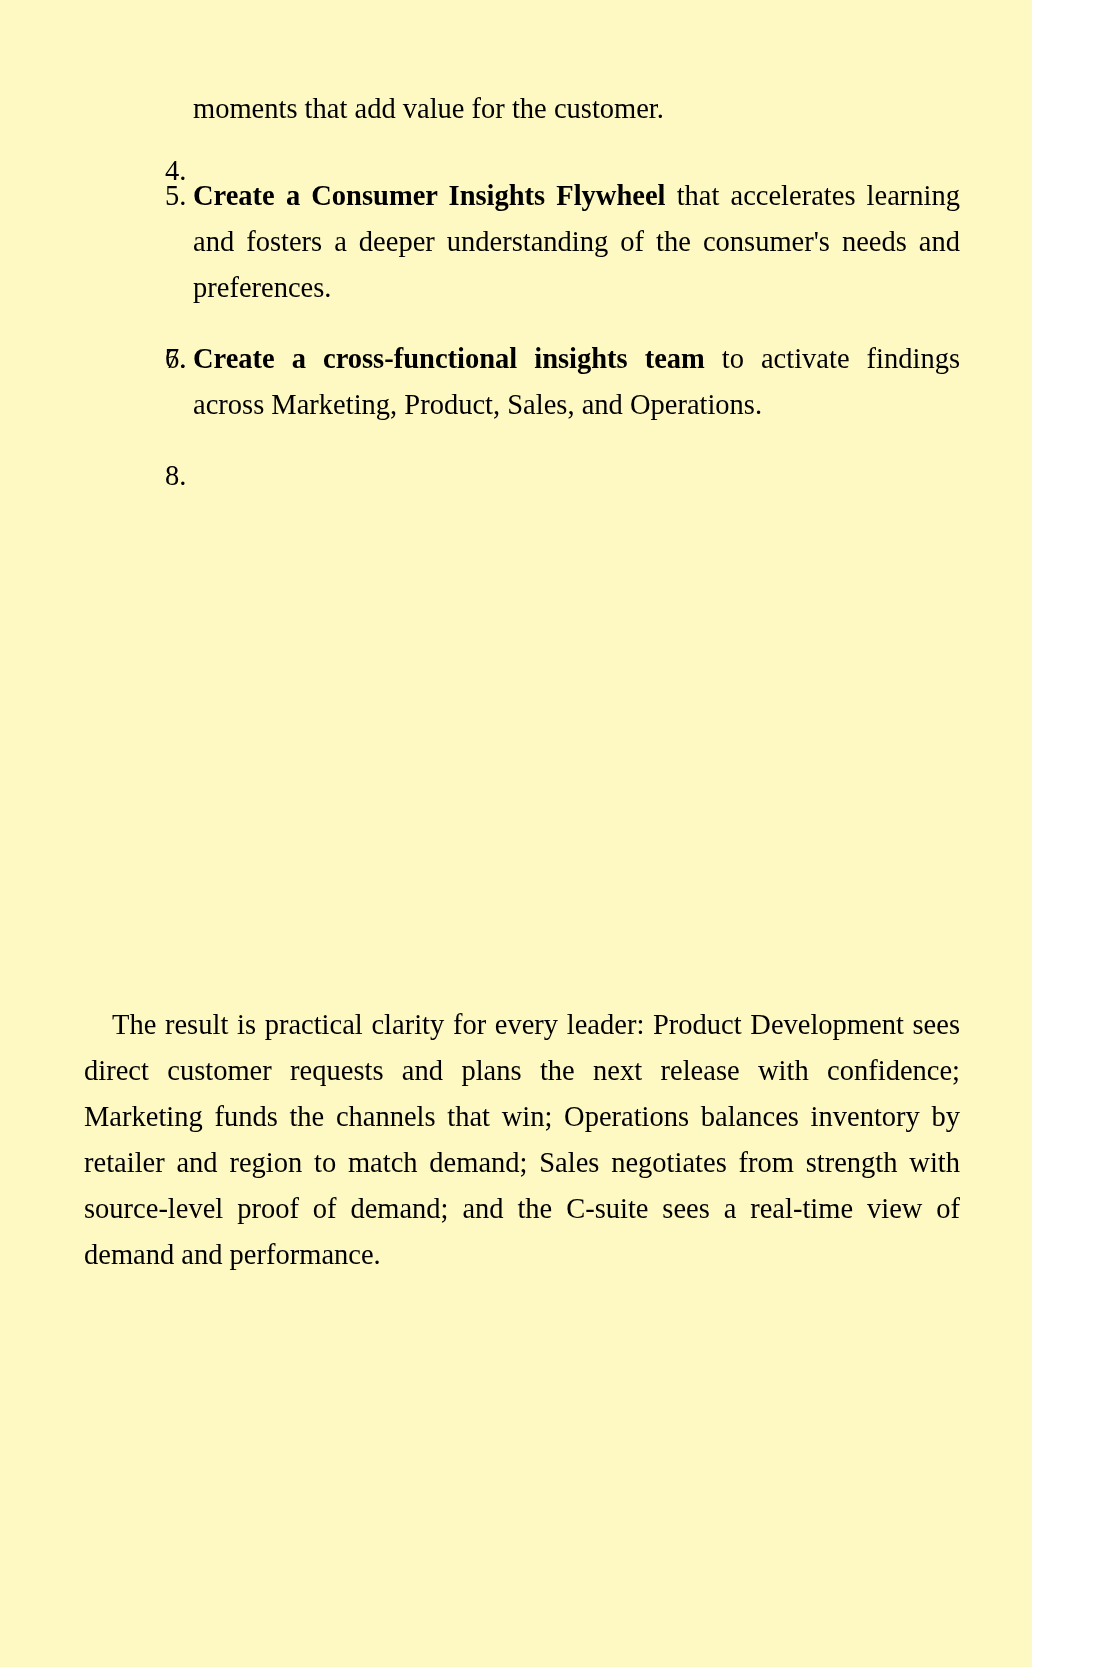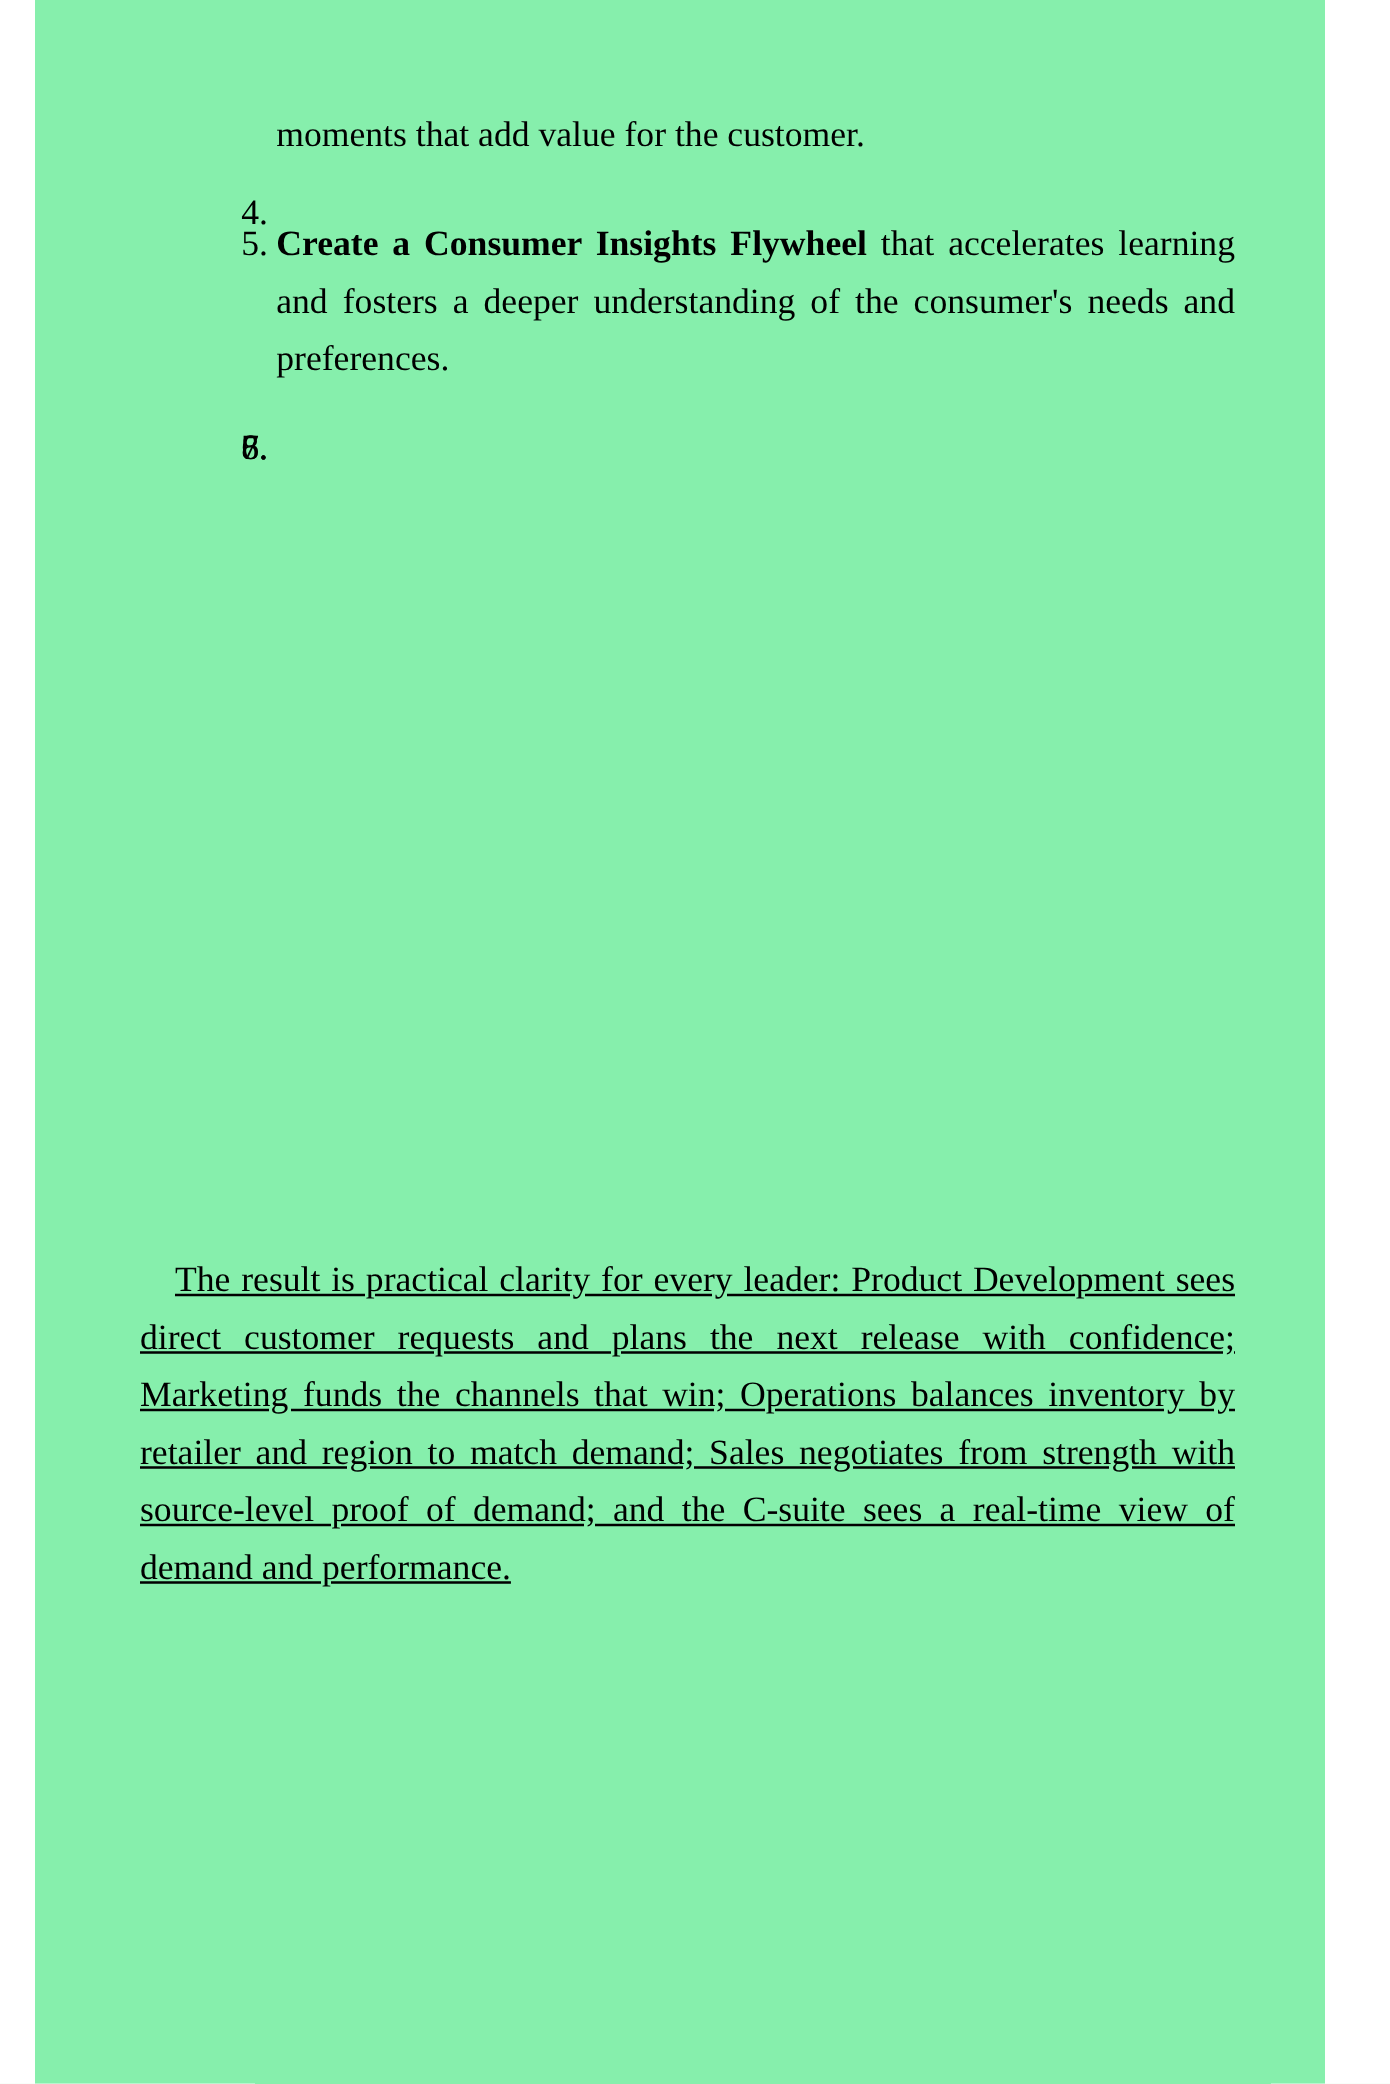--- a/index.html
+++ b/index.html
@@ -12,23 +12,22 @@
     height: 1667px;
     font-family: "Liberation Serif", "DejaVu Serif", serif;
     color: #000000;
     overflow: hidden;
   }
 
   .page {
     position: relative;
     width: 1032px;
     height: 1667px;
-    background: #86efac;
+    background: #fef9c3;
     box-sizing: border-box;
-    margin-left: 28px;
   }
 
   
   .continuation {
     position: absolute;
     left: 193px;
     top: 86px;
     width: 767px;
     font-size: 28.5px;
     line-height: 46px;
@@ -82,21 +81,20 @@
   }
   .body-para {
     font-size: 28.5px;
     line-height: 46px;
     text-align: justify;
     text-justify: inter-word;
     margin: 0;
   }
   .body-para.first {
     text-indent: 28px;
-    text-decoration: underline;
   }
   .body-para.second {
     text-indent: 24px;
   }
 </style>
 </head>
 <body>
 
 <div class="page">
 
@@ -112,20 +110,21 @@
       <span class="list-marker">5.</span>
       <span class="list-body"><span class="lead">Create a Consumer Insights Flywheel</span><span> that accelerates learning and fosters a deeper understanding of the consumer's needs and preferences.</span></span>
     </div>
 
     <div class="list-item">
       <span class="list-marker">6.</span>
     </div>
 
     <div class="list-item">
       <span class="list-marker">7.</span>
+      <span class="list-body"><span class="lead">Create a cross-functional insights team</span><span> to activate findings across Marketing, Product, Sales, and Operations.</span></span>
     </div>
 
     <div class="list-item">
       <span class="list-marker">8.</span>
     </div>
 
   </div>
 
   <div class="body-block">
     <p class="body-para first">The result is practical clarity for every leader: Product Development sees direct customer requests and plans the next release with confidence; Marketing funds the channels that win; Operations balances inventory by retailer and region to match demand; Sales negotiates from strength with source-level proof of demand; and the C-suite sees a real-time view of demand and performance.</p>

